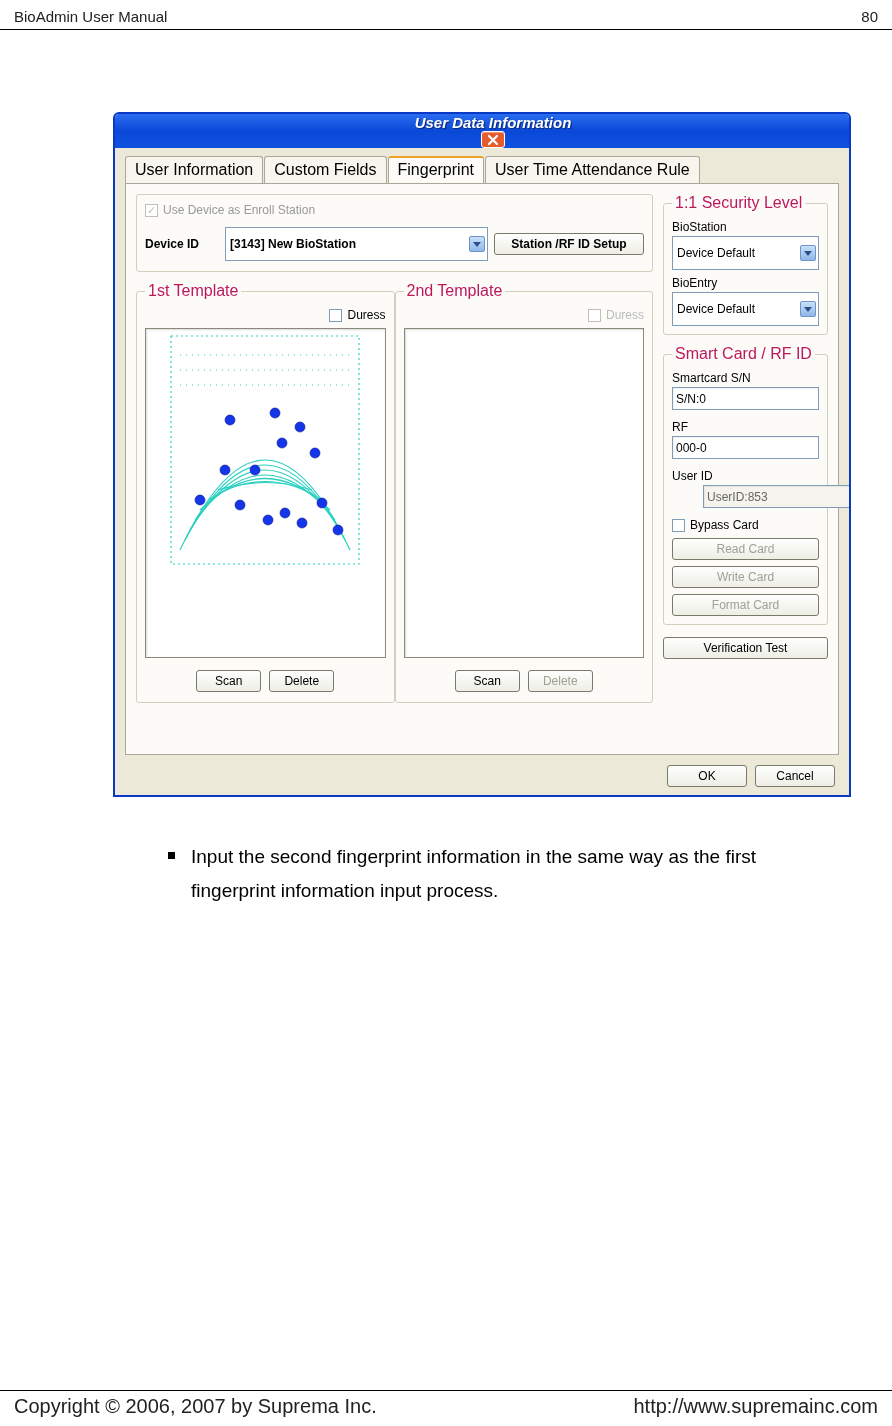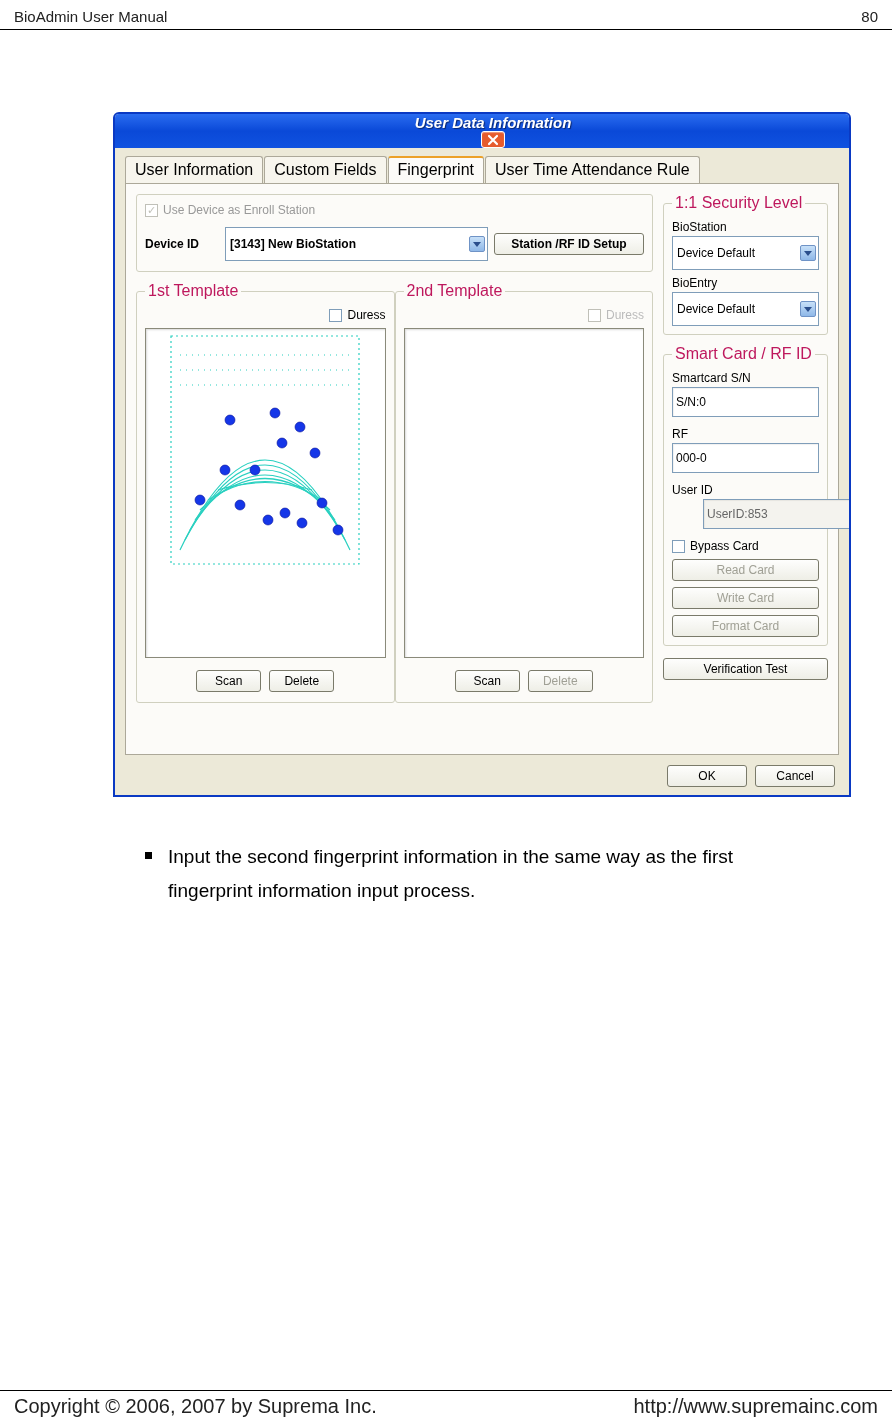--- a/index.html
+++ b/index.html
@@ -145,33 +145,33 @@
     .duress-row.disabled { color:#bbb; }
     .fp-box {
       width: 100%; height: 330px; border:1px solid #8a8a7a; background:#fff;
       box-shadow: inset 1px 1px 2px rgba(0,0,0,0.15);
       display:flex; align-items:flex-start; justify-content:center; padding-top:6px;
     }
     .tmpl-btns { display:flex; gap:8px; justify-content:center; margin-top:12px; }
     .tmpl-btns .btn { width: 65px; }
     .sublabel { font-size:12px; color:#000; margin-bottom:2px;}
     .input-txt {
-      width:100%; border:1px solid #7f9db9; background:#fff; height:30px; font-size:12px; padding:1px 3px; color:#000;
+      width:100%; border:1px solid #7f9db9; background:#fff; height:23px; font-size:12px; padding:1px 3px; color:#000;
       box-shadow: inset 1px 1px 1px rgba(0,0,0,0.06);
     }
     .input-txt.ro { background:#f4f3ee; color:#666;margin-left:31px; }
     .right-col fieldset { padding-bottom:8px; }
     .gap6 { margin-bottom:6px; }
     .gap10 { margin-bottom:10px; }
     .dlg-btns {
       display:flex; justify-content:flex-end; gap:8px; padding:0 14px 8px 0;
     }
     .dlg-btns .btn { width: 80px; }
     .body-text {
-      position:absolute; top: 840px; left: 145px; right: 70px;
+      position:absolute; top: 840px; left: 168px; right: 70px;
       font-size: 19px; font-family: Arial,sans-serif; color:#000; line-height:1.8;
     }
     .bullet { display:flex; gap:16px; }
     .bullet .sq { width:7px; height:7px; background:#000; margin-top:12px; flex-shrink:0;}
     .nowrap { white-space: nowrap; }
   </style>
 </head>
 <body>
 
 <div class="page-header">

